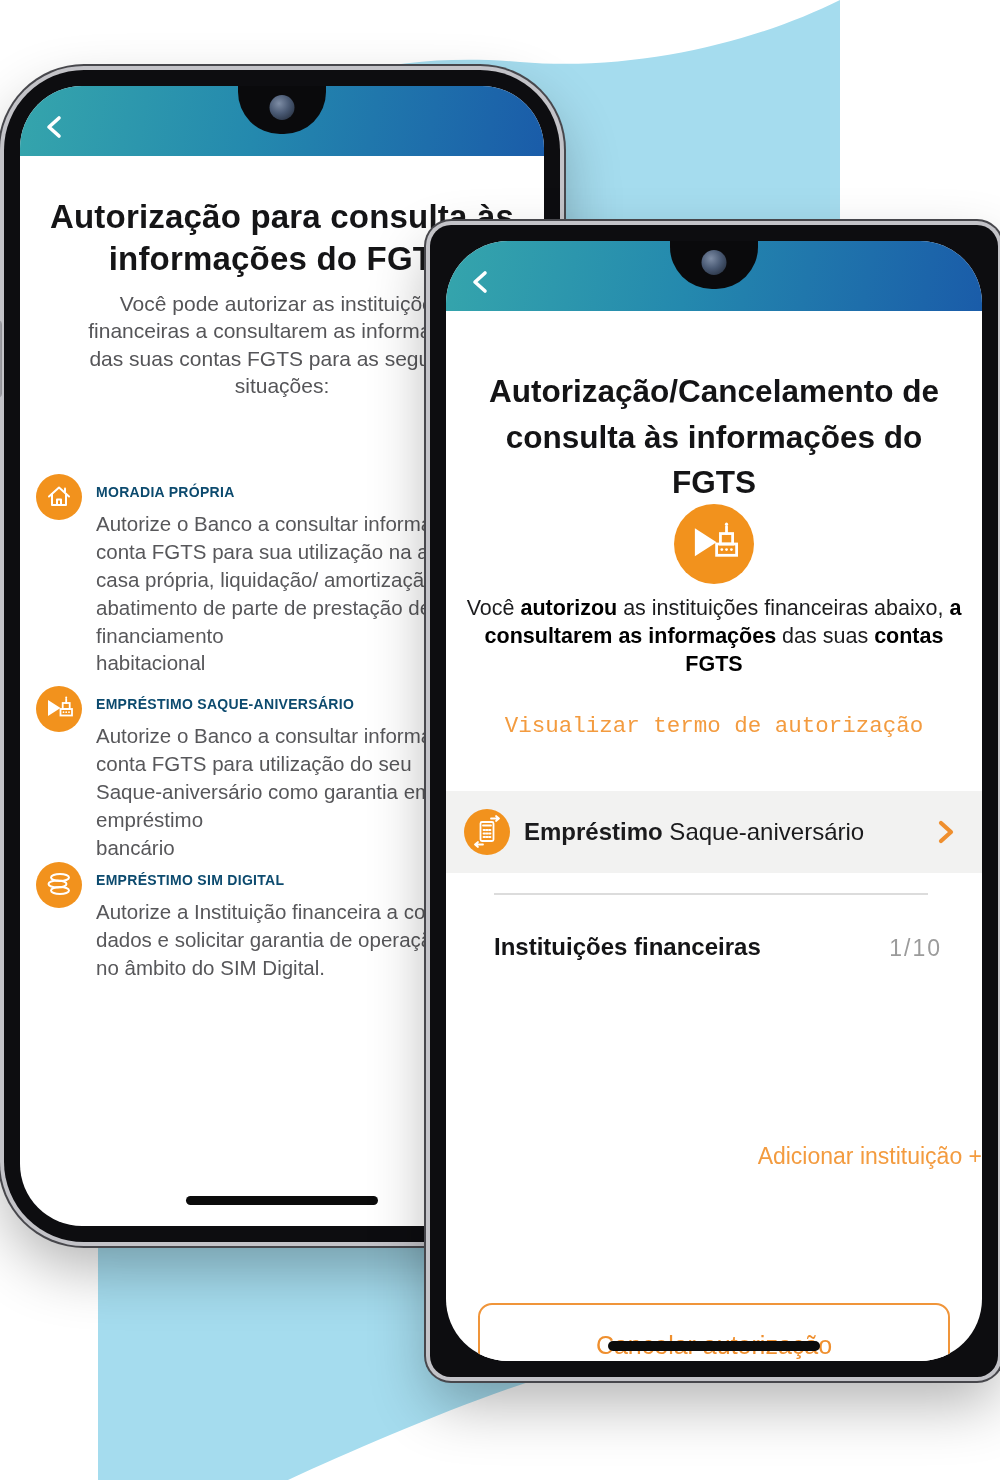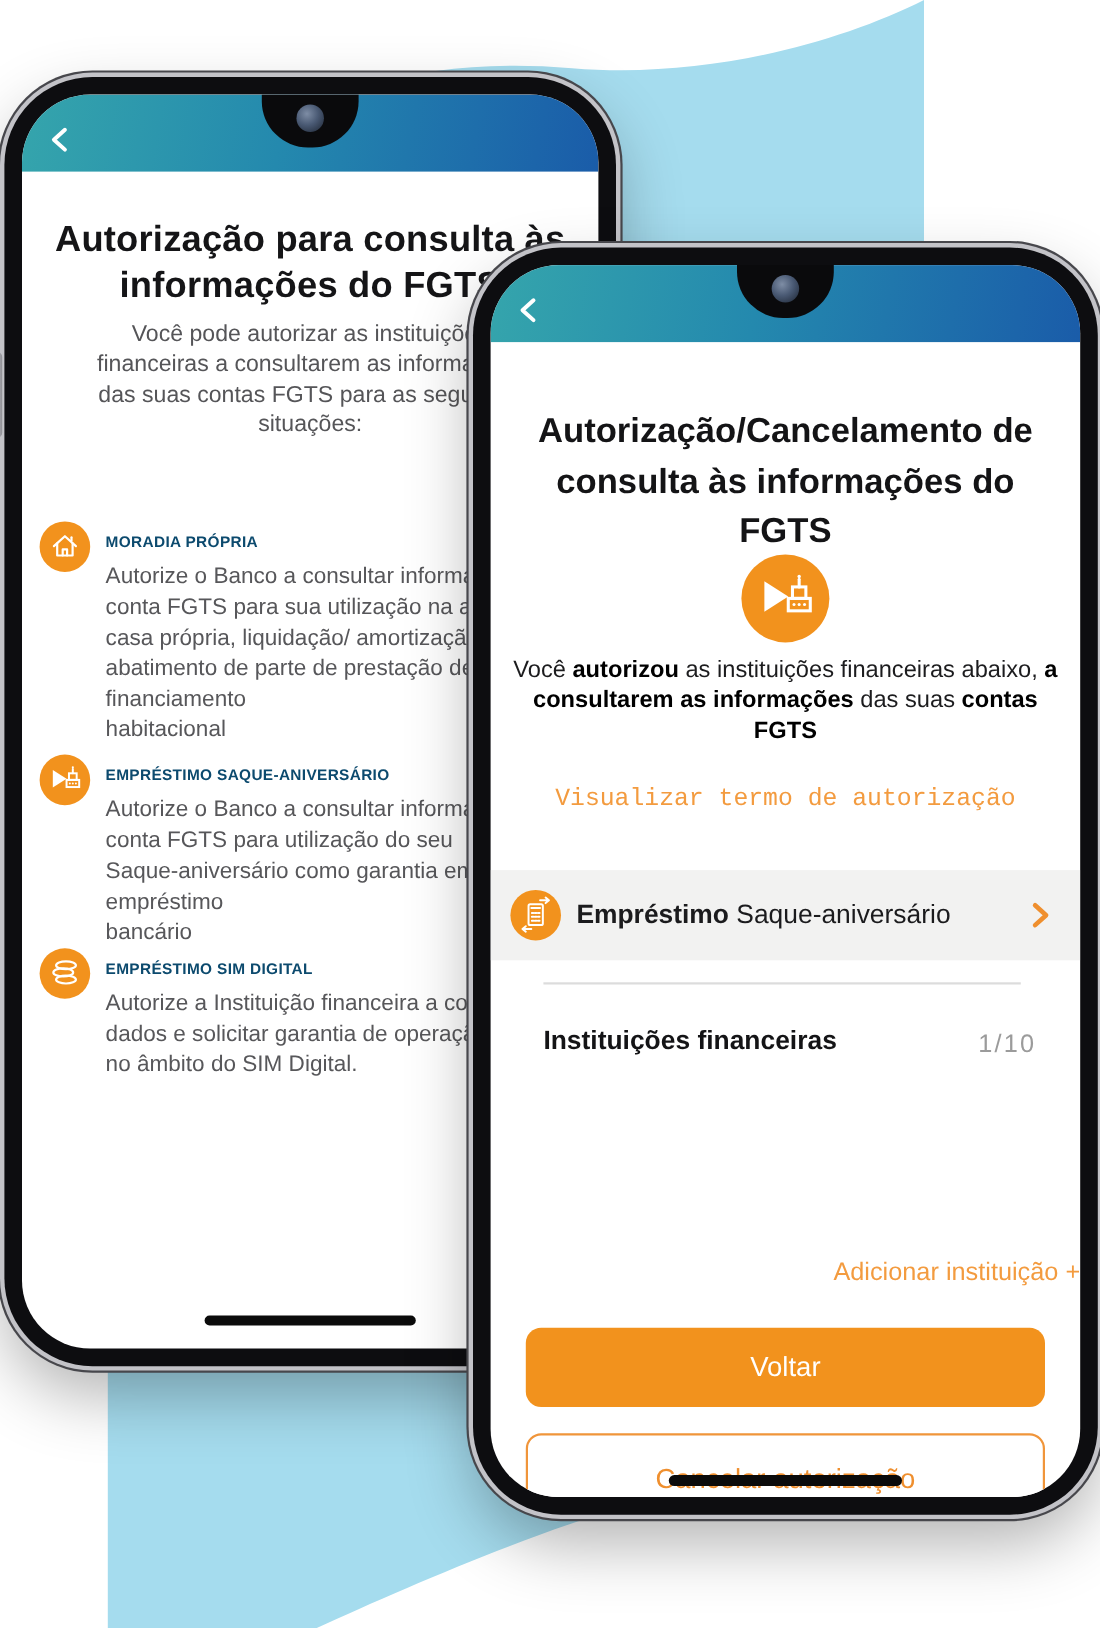--- a/index.html
+++ b/index.html
@@ -32,21 +32,21 @@
   .pb-intro{position:absolute;left:10px;right:10px;top:204px;text-align:center;
             font-size:21px;color:#555558;line-height:1.3;}
   .sec{position:absolute;left:16px;right:4px;}
   .sec1{top:388px;} .sec2{top:600px;} .sec3{top:776px;}
   .sec .ic{position:absolute;left:0;top:0;width:46px;height:46px;border-radius:50%;background:#f2921d;}
   .sec .st{margin-left:60px;padding-top:10px;font-size:14px;font-weight:bold;color:#0c4a6e;letter-spacing:.3px;}
   .sec .sb{margin-left:60px;margin-top:10px;font-size:20.5px;color:#57575a;line-height:1.36;}
   .pb-home{top:1110px;width:192px;height:9px;}
 
   
-  .phone-front{left:430px;top:225px;width:568px;height:1152px;z-index:2;}
+  .phone-front{left:430px;top:225px;width:568px;height:1152px;z-index:2;border-radius:21px;}
   .pf-title{position:absolute;left:14px;right:14px;top:128px;text-align:center;
             font-size:31.5px;font-weight:bold;color:#141416;line-height:1.45;}
   .pf-bigicon{position:absolute;left:50%;transform:translateX(-50%);top:263px;width:80px;height:80px;
               border-radius:50%;background:#f2921d;}
   .pf-intro{position:absolute;left:14px;right:14px;top:354px;text-align:center;
             font-size:21.5px;color:#1c1c1e;line-height:1.3;}
   .pf-intro .b{font-weight:bold;color:#000;}
   .pf-link{position:absolute;left:0;right:0;top:472px;text-align:center;
            font-size:22.5px;color:#f39b3f;cursor:pointer;font-family:Liberation Mono, monospace;}
   .loan-row{position:absolute;left:0;right:0;top:550px;height:82px;background:#f2f2f1;cursor:pointer;}
@@ -230,21 +230,20 @@
       </div>
 
       <div class="pf-divider"></div>
 
       <div class="inst-head">Instituições financeiras</div>
       <div class="inst-count">1/10</div>
 
 
       <div class="add-link">Adicionar instituição +</div>
 
-      <div class="btn-voltar">Voltar</div>
 
       <div class="btn-cancel">Cancelar autorização</div>
 
       <div class="homebar pf-home"></div>
     </div>
   </div>
 
 </div>
 
 </body></html>

